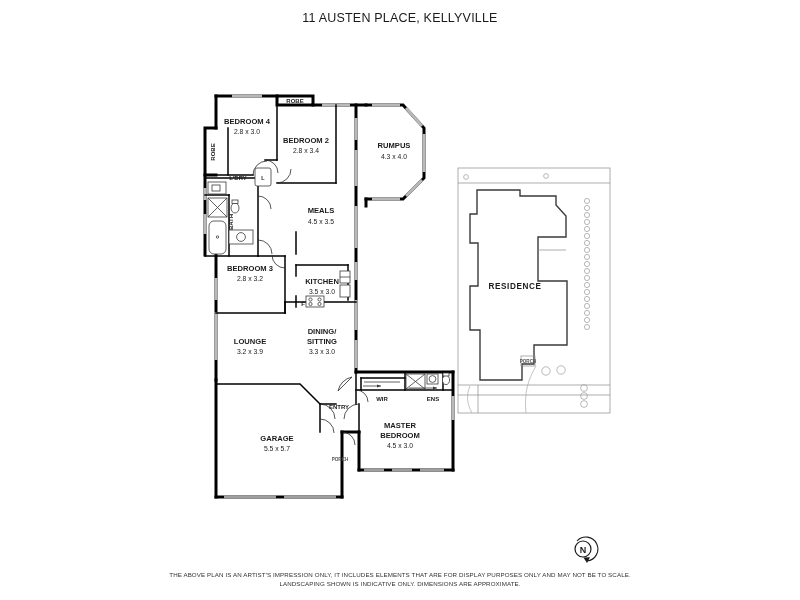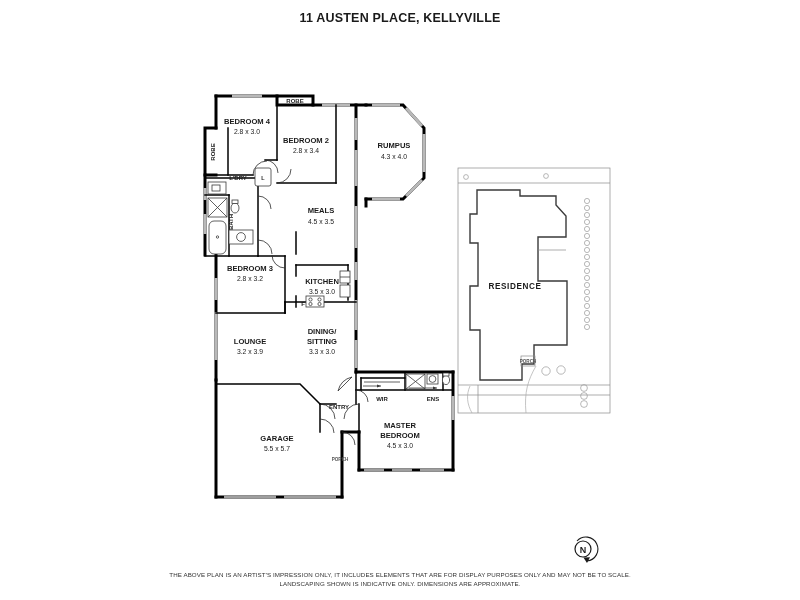--- a/index.html
+++ b/index.html
@@ -16,21 +16,21 @@
     overflow: hidden;
     position: relative;
   }
   #plan-title {
     position: absolute;
     top: 11px;
     left: 0;
     width: 800px;
     text-align: center;
     font-size: 12.5px;
-    font-weight: bold;
+    font-weight: normal;
     letter-spacing: 0.2px;
     color: #1a1a1a;
   }
   #disclaimer {
     position: absolute;
     left: 0;
     top: 570px;
     width: 800px;
     text-align: center;
     font-size: 6.2px;

